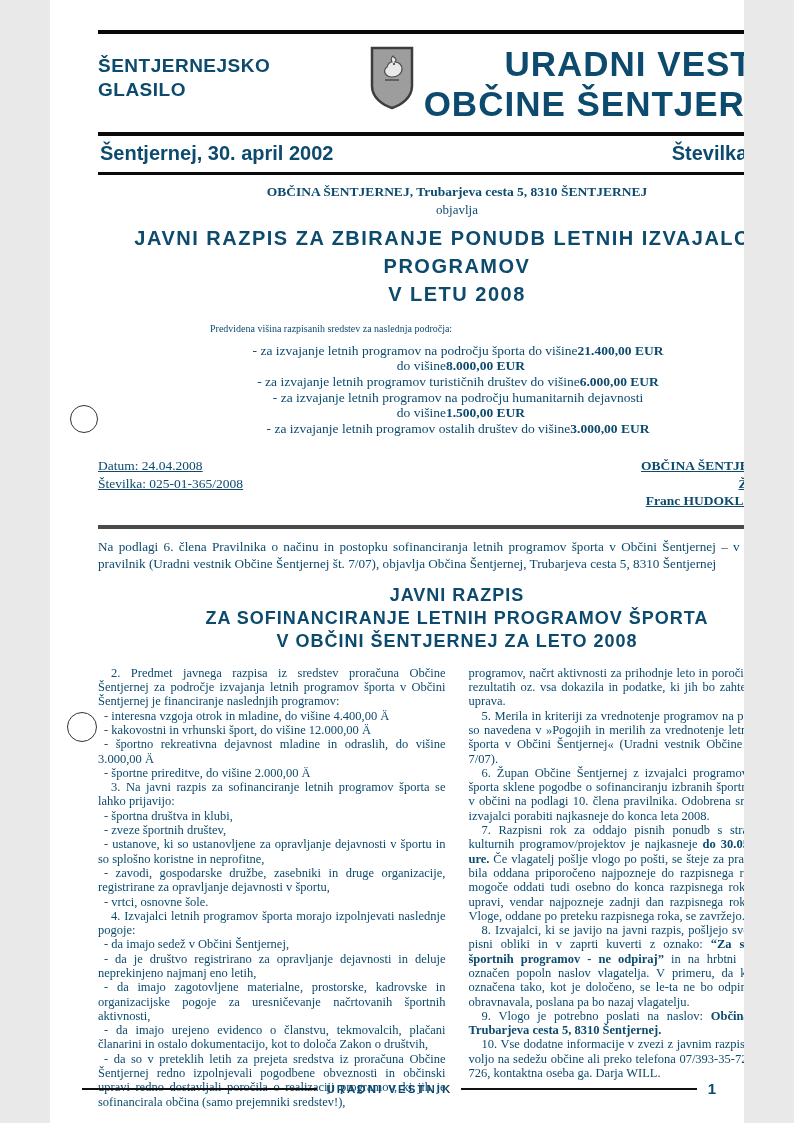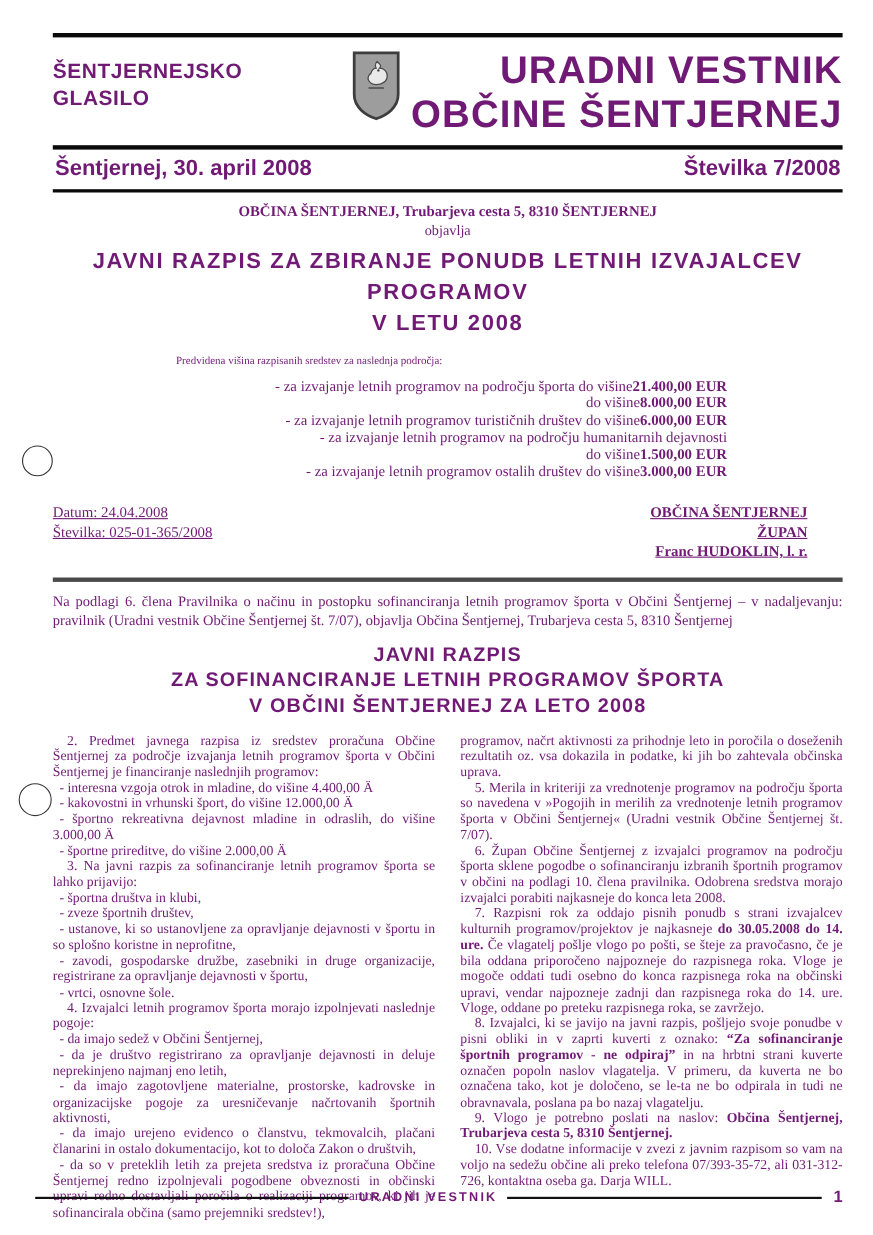--- a/index.html
+++ b/index.html
@@ -1,17 +1,17 @@
 <!DOCTYPE html>
 <html><head>
 <meta charset="utf-8">
 <style>
   html,body{margin:0;padding:0;background:#e9e9e9;}
-  .page{position:relative;width:794px;height:1123px;background:#fff;margin:0 auto;
-        font-family:"Liberation Serif", serif;color:#701a75;overflow:hidden;}
+  .page{position:relative;width:694px;height:1123px;background:#fff;margin:0 auto;
+        font-family:"Liberation Serif", serif;color:#0c4a6e;overflow:hidden;}
   .content{position:absolute;left:48px;top:30px;width:718px;}
 
   .rule{border:0;border-top:4px solid #0a0a0a;margin:0;}
   .rule.med{border-top:3px solid #0a0a0a;}
   .divider{border:0;border-top:4px solid #4a4a4a;margin:16px 0 0 0;}
 
   
   .masthead{display:flex;align-items:flex-start;padding:10px 0 8px 0;}
   .pub{font-family:"Liberation Sans",sans-serif;font-weight:bold;font-size:19px;
        line-height:1.25;letter-spacing:.5px;padding-top:10px;}
@@ -23,21 +23,21 @@
   .dateline{display:flex;justify-content:space-between;align-items:center;
        font-family:"Liberation Sans",sans-serif;font-weight:bold;font-size:20px;padding:6px 2px 7px 2px;}
 
   
   .org-line{text-align:center;font-weight:bold;font-size:13.5px;margin-top:9px;}
   .objavlja{text-align:center;font-size:13px;margin-top:2px;}
   .n1-title{text-align:center;font-family:"Liberation Sans",sans-serif;font-weight:bold;
        font-size:20px;letter-spacing:1.5px;line-height:1.4;margin-top:6px;}
   .predvidena{font-weight:normal;font-size:10px;margin:15px 0 9px 112px;}
   .fund{margin-left:107px;width:506px;font-size:13.5px;line-height:15.6px;}
-  .fund-row{display:flex;justify-content:flex-end;}
+  .fund-row{display:flex;justify-content:center;}
   .fund-row.cont span:first-child{padding-left:6px;}
   .fund-row .amount{font-weight:bold;white-space:nowrap;}
 
   .sigblock{display:flex;justify-content:space-between;margin-top:21px;font-size:13.5px;line-height:1.28;text-decoration:underline;}
   .sig-right{text-align:right;font-weight:bold;margin-right:32px;}
 
   
   .legal{font-size:13.2px;line-height:1.27;text-align:justify;margin-top:10px;}
   .n2-title{text-align:center;font-family:"Liberation Sans",sans-serif;font-weight:bold;
        font-size:18px;letter-spacing:1px;line-height:1.28;margin-top:11px;}
@@ -87,21 +87,21 @@
         <div class="mast-titles">
           <div>URADNI VESTNIK</div>
           <div>OBČINE ŠENTJERNEJ</div>
         </div>
       </div>
     </div>
 
     <hr class="rule">
 
     <div class="dateline">
-      <span>Šentjernej, 30. april 2008</span>
+      <span>Šentjernej, 30. april 2002</span>
       <span>Številka 7/2008</span>
     </div>
 
     <hr class="rule med">
 
     <div>
       <div class="org-line">OBČINA ŠENTJERNEJ, Trubarjeva cesta 5,  8310 ŠENTJERNEJ</div>
       <div class="objavlja">objavlja</div>
       <div class="n1-title">
         <div>JAVNI RAZPIS ZA ZBIRANJE PONUDB LETNIH IZVAJALCEV PROGRAMOV</div>

